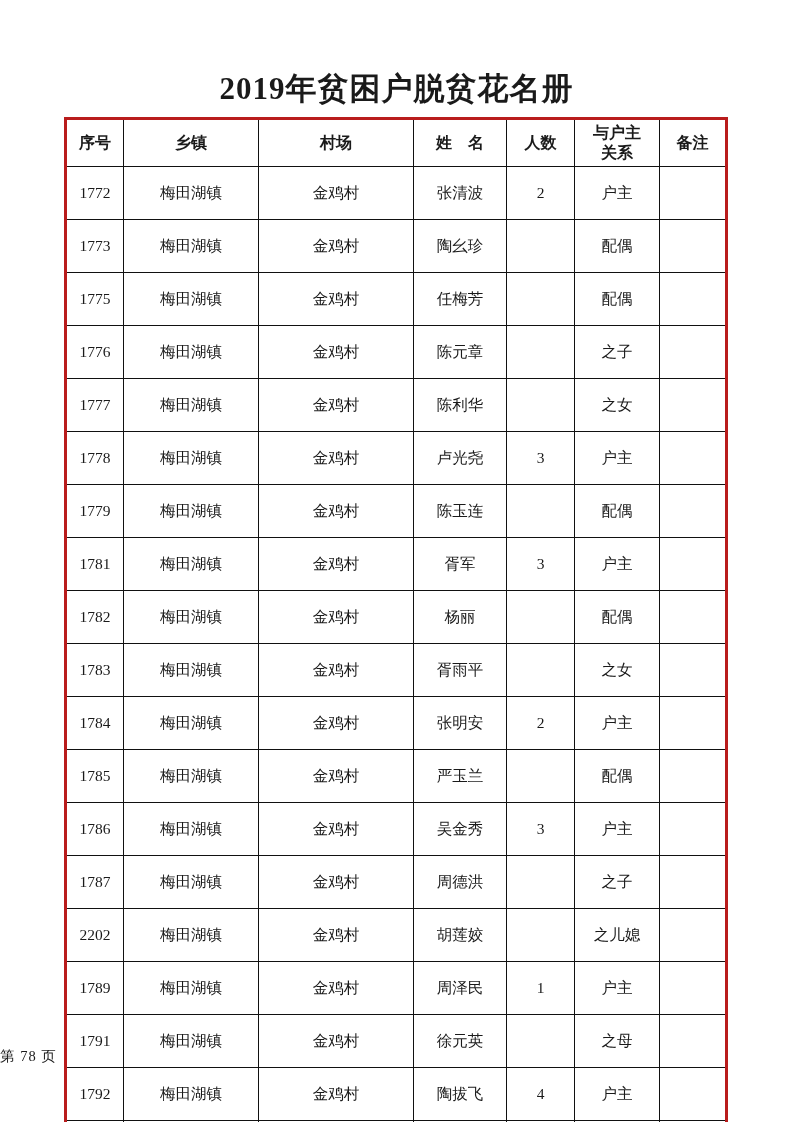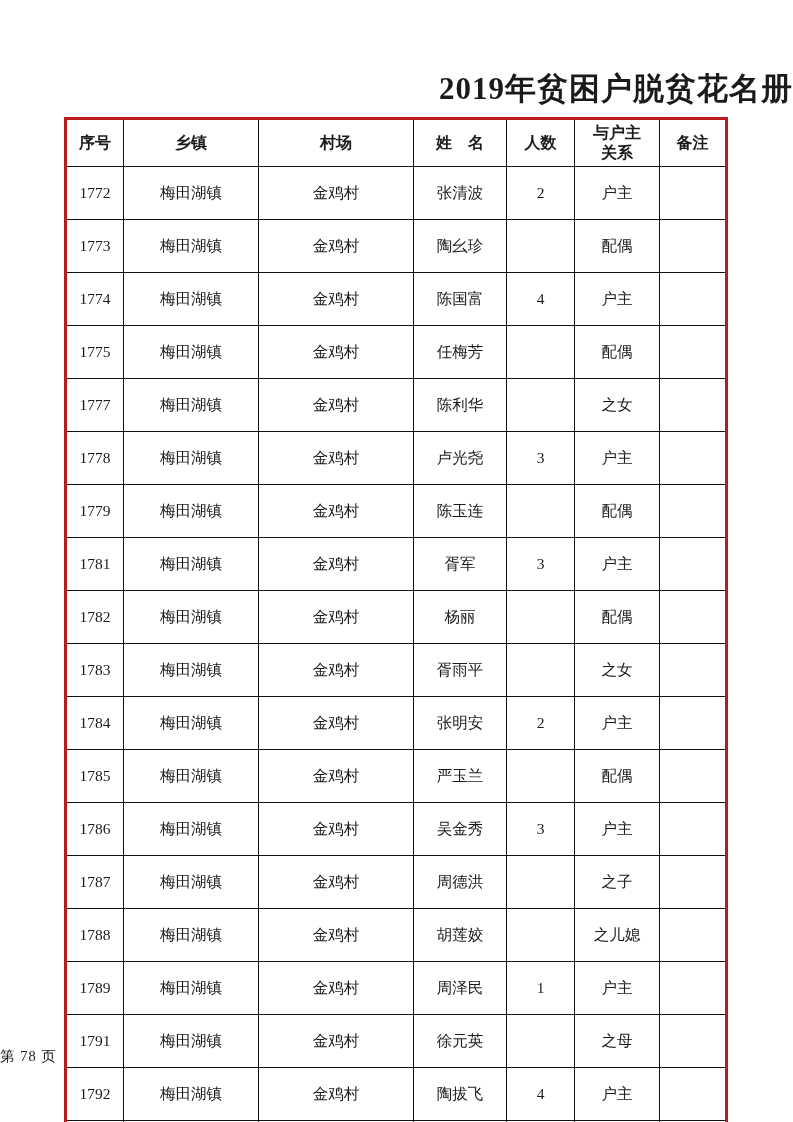--- a/index.html
+++ b/index.html
@@ -12,21 +12,21 @@
     font-family: "Liberation Serif", "DejaVu Serif", serif;
     color: #1a1a1a;
     overflow: hidden;
   }
   .title {
     position: absolute;
     top: 68px;
     left: 0;
     width: 100%;
     margin: 0;
-    text-align: right;
+    text-align: center;
     font-size: 31px;
     font-weight: bold;
     letter-spacing: 1px;
   }
   table.roster {
     position: absolute;
     left: 64px;
     top: 117px;
     width: 661px;
     border-collapse: collapse;
@@ -102,35 +102,35 @@
         <tr>
           <td>1773</td>
           <td>梅田湖镇</td>
           <td>金鸡村</td>
           <td>陶幺珍</td>
           <td></td>
           <td>配偶</td>
           <td></td>
         </tr>
         <tr>
-          <td>1774</td>
-          <td>梅田湖镇</td>
-          <td>金鸡村</td>
-          <td>陈国富</td>
-          <td>4</td>
-          <td>户主</td>
-          <td></td>
-        </tr>
-        <tr>
           <td>1775</td>
           <td>梅田湖镇</td>
           <td>金鸡村</td>
           <td>任梅芳</td>
           <td></td>
           <td>配偶</td>
+          <td></td>
+        </tr>
+        <tr>
+          <td>1776</td>
+          <td>梅田湖镇</td>
+          <td>金鸡村</td>
+          <td>陈元章</td>
+          <td></td>
+          <td>之子</td>
           <td></td>
         </tr>
         <tr>
           <td>1777</td>
           <td>梅田湖镇</td>
           <td>金鸡村</td>
           <td>陈利华</td>
           <td></td>
           <td>之女</td>
           <td></td>
@@ -210,21 +210,21 @@
         <tr>
           <td>1787</td>
           <td>梅田湖镇</td>
           <td>金鸡村</td>
           <td>周德洪</td>
           <td></td>
           <td>之子</td>
           <td></td>
         </tr>
         <tr>
-          <td>1788</td>
+          <td>2202</td>
           <td>梅田湖镇</td>
           <td>金鸡村</td>
           <td>胡莲姣</td>
           <td></td>
           <td>之儿媳</td>
           <td></td>
         </tr>
         <tr>
           <td>1789</td>
           <td>梅田湖镇</td>

